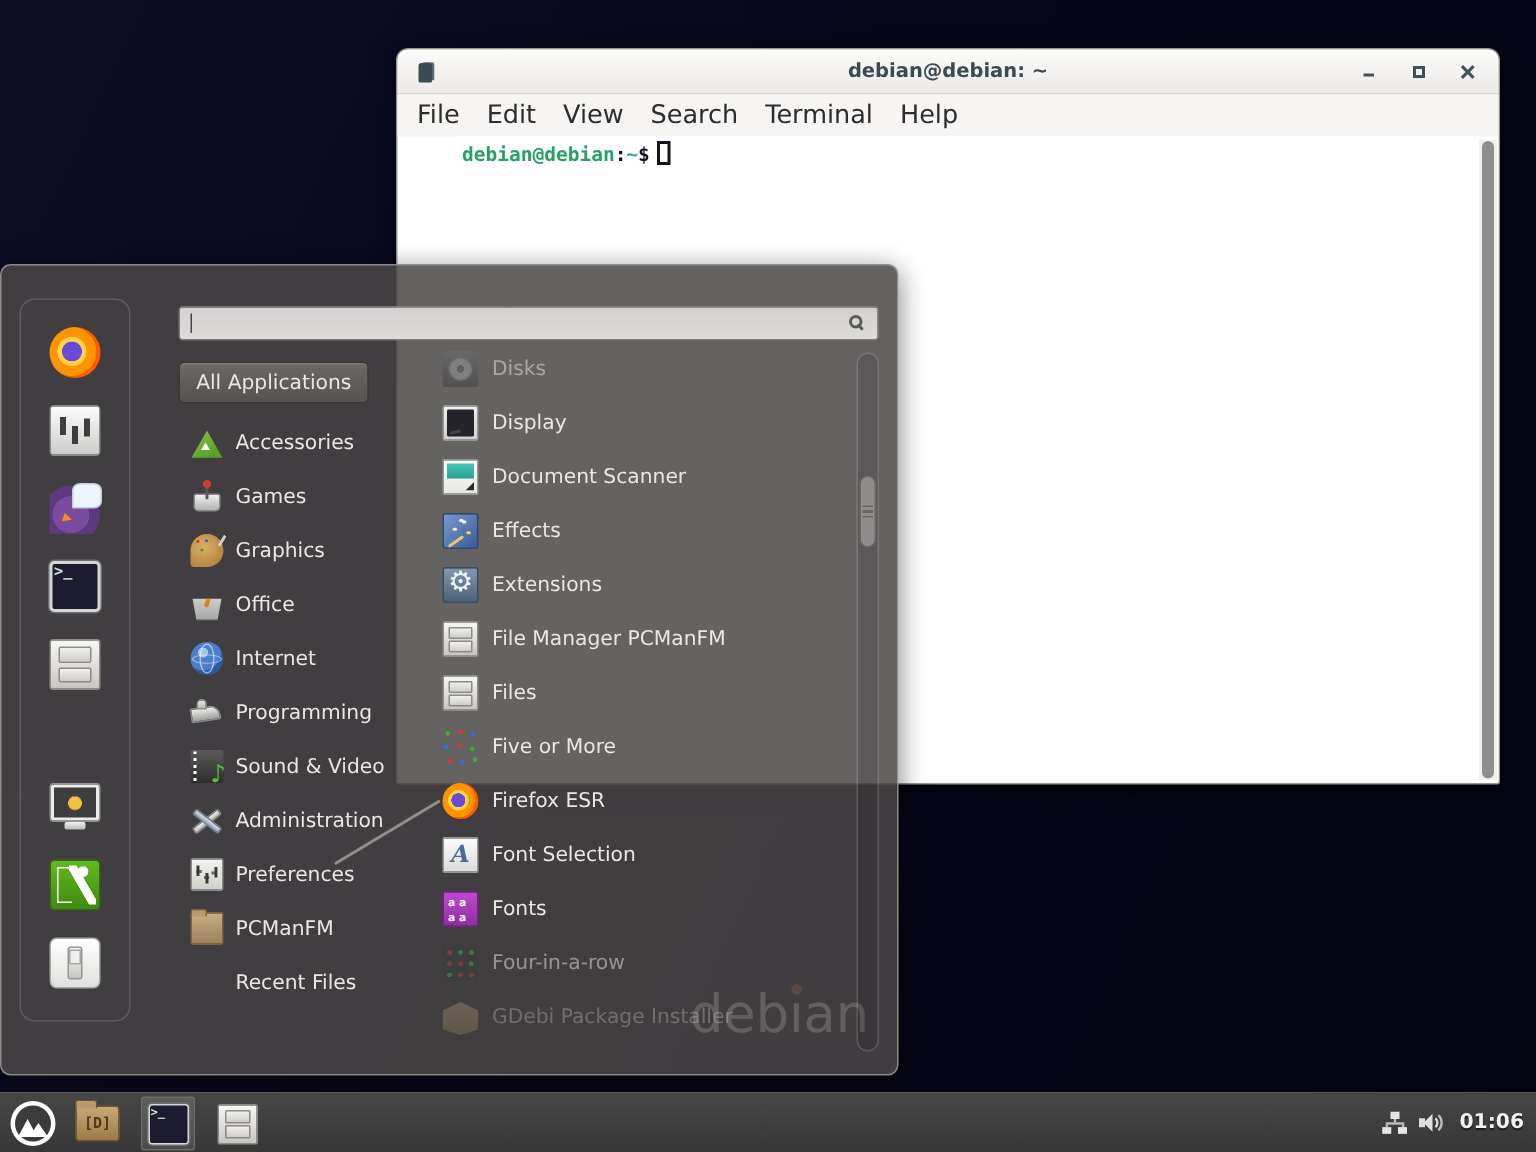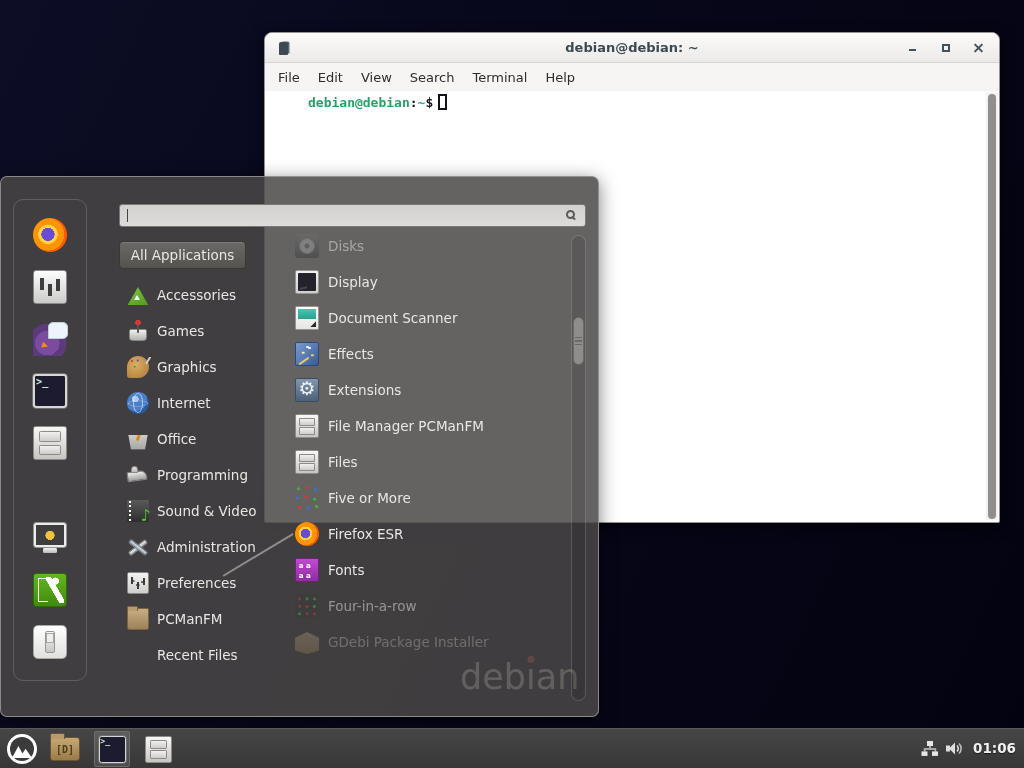--- a/index.html
+++ b/index.html
@@ -27,21 +27,21 @@
     background:#3c4a54; border-radius:2px 2px 1px 1px; box-shadow:2px -1px 0 -0.5px #5a6a74; }
   .title { position:absolute; left:0; right:0; text-align:center; font-weight:700; font-size:13px; color:#3a4a52; }
   .controls { position:absolute; right:14px; top:0; height:30px; display:flex; align-items:center; gap:21px; }
   .ctl { position:relative; width:12px; height:12px; }
   .ctl-min::before { content:""; position:absolute; left:2px; bottom:3px; width:7px; height:2px; background:#42525c; }
   .ctl-max::before { content:""; position:absolute; inset:2px; border:2px solid #42525c; }
   .ctl-close::before,.ctl-close::after { content:""; position:absolute; left:0px; top:5px; width:11px; height:2px; background:#42525c; }
   .ctl-close::before { transform:rotate(45deg);} .ctl-close::after { transform:rotate(-45deg);}
 
   .menubar { height:28px; background:#f6f5f3; display:flex; align-items:center; padding-left:4px; }
-  .menubar span { padding:4px 9px; font-size:13px; color:#2d2d2d; }
+  .menubar span { padding:4px 9px; font-size:17px; color:#2d2d2d; }
 
   .term-body { position:relative; height:431px; background:#fff; border-radius:0 0 2px 2px;margin-left:40px; }
   .prompt { position:absolute; left:3px; top:3px; font:700 13px/17px "DejaVu Sans Mono","Liberation Mono",monospace; white-space:pre; }
   .p-user { color:#26a269; } .p-dark { color:#171421; } .p-path { color:#2aa198; }
   .term-cursor { display:inline-block; width:9px; height:16px; border:2px solid #15121d; background:#fff;
     vertical-align:-3px; margin-left:5px; }
   .term-scroll { position:absolute; right:1px; top:2px; bottom:2px; width:12px; background:#f3f2f1; border-left:1px solid #ddsbd8; }
   .term-thumb { position:absolute; left:2px; right:2px; top:1px; bottom:1px; background:#8f8f8d; border-radius:5px; }
 
   
@@ -364,27 +364,27 @@
           <span class="icon cat-icon icon-games"></span>
           <span class="cat-label">Games</span>
         </div>
 
         <div class="cat-row">
           <span class="icon cat-icon icon-graphics"></span>
           <span class="cat-label">Graphics</span>
         </div>
 
         <div class="cat-row">
+          <span class="icon cat-icon icon-office"></span>
+          <span class="cat-label">Office</span>
+        </div>
+
+        <div class="cat-row">
           <span class="icon cat-icon icon-internet"></span>
           <span class="cat-label">Internet</span>
-        </div>
-
-        <div class="cat-row">
-          <span class="icon cat-icon icon-office"></span>
-          <span class="cat-label">Office</span>
         </div>
 
         <div class="cat-row">
           <span class="icon cat-icon icon-programming"></span>
           <span class="cat-label">Programming</span>
         </div>
 
         <div class="cat-row">
           <span class="icon cat-icon icon-sound-video"></span>
           <span class="cat-label">Sound &amp; Video</span>
@@ -452,20 +452,24 @@
         <div class="app-row">
           <span class="icon app-icon icon-five-or-more"></span>
           <span class="app-label">Five or More</span>
         </div>
 
         <div class="app-row">
           <span class="icon app-icon icon-firefox"></span>
           <span class="app-label">Firefox ESR</span>
         </div>
 
+        <div class="app-row">
+          <span class="icon app-icon icon-font-selection"></span>
+          <span class="app-label">Font Selection</span>
+        </div>
 
         <div class="app-row">
           <span class="icon app-icon icon-fonts"></span>
           <span class="app-label">Fonts</span>
         </div>
 
         <div class="app-row faded">
           <span class="icon app-icon icon-four-in-a-row"></span>
           <span class="app-label">Four-in-a-row</span>
         </div>

